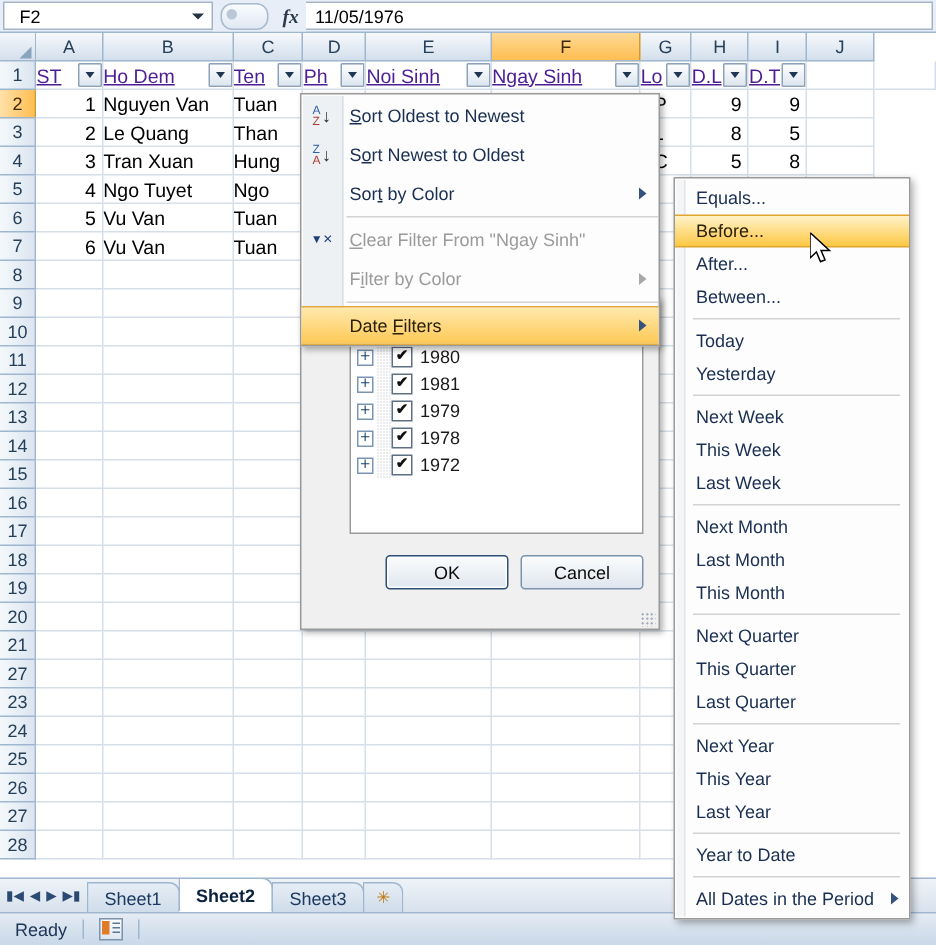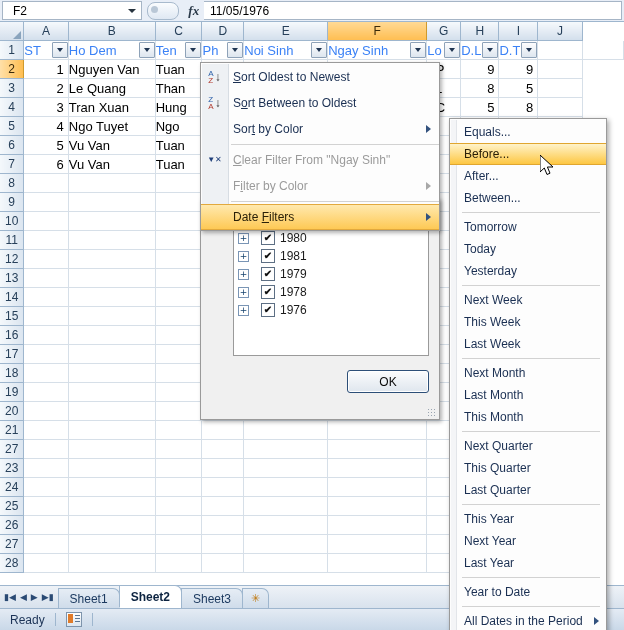--- a/index.html
+++ b/index.html
@@ -97,21 +97,21 @@
     height:18px;border-right:1px solid #d6dfe8;border-bottom:1px solid #d6dfe8;
     font-size:13px;color:#000;vertical-align:middle;
     white-space:nowrap;overflow:hidden;
     padding:0 2px;box-sizing:border-box;
   }
   td.cell.num{text-align:right;padding-right:4px;}
   td.cell.hdr{font-size:13px;}
 
   
   .hdrcellwrap{display:flex;align-items:center;height:18px;overflow:hidden;}
-  .hdrtext{flex:1;overflow:hidden;white-space:nowrap;font-size:13px;color:#3b82f6;}
+  .hdrtext{flex:1;overflow:hidden;white-space:nowrap;font-size:13px;color:#4c1d95;text-decoration:underline;}
   .fbtn{
     width:14px;height:14px;flex:0 0 14px;
     background:linear-gradient(#fdfdfe,#dde6ef);
     border:1px solid #8ea2b8;border-radius:1px;
     display:flex;align-items:center;justify-content:center;
     margin-left:1px;
   }
   .fbtn i{
     display:block;width:0;height:0;
     border-left:3px solid transparent;border-right:3px solid transparent;
@@ -779,21 +779,21 @@
   <div class="fm-item">
     <span class="ic">
       <span class="sorticon">
           <span class="lets">
             <span class="l1">Z</span>
             <span class="l2">A</span>
           </span>
           <span class="arr">↓</span>
         </span>
     </span>
-    <span>S<span class="u">o</span><span>rt Between to Oldest</span></span>
+    <span>S<span class="u">o</span><span>rt Newest to Oldest</span></span>
   </div>
 
   <div class="fm-item">
     <span class="ic"></span>
     <span>Sor<span class="u">t</span><span> by Color</span></span>
     <span class="fm-arrow"></span>
   </div>
 
   <div class="fm-sep"></div>
 
@@ -846,48 +846,46 @@
       <div class="litem">
         <span class="expander">+</span>
         <span class="dots"></span>
         <span class="chk">✔</span>
         <span>1978</span>
       </div>
       <div class="litem">
         <span class="expander">+</span>
         <span class="dots"></span>
         <span class="chk">✔</span>
-        <span>1976</span>
+        <span>1972</span>
       </div>
     </div>
   <div class="btnrow">
     <div class="xbtn def">OK</div>
+    <div class="xbtn">Cancel</div>
   </div>
   <div class="grip"></div>
 </div>
 
 <div id="date-submenu">
   <div class="sgutter"></div>
 <div class="sm-item">
       <span>Equals...</span>
     </div>
     <div class="sm-item hl">
       <span>Before...</span>
     </div>
     <div class="sm-item">
       <span>After...</span>
     </div>
     <div class="sm-item">
       <span>Between...</span>
     </div>
     <div class="sm-sep"></div>
     <div class="sm-item">
-      <span>Tomorrow</span>
-    </div>
-    <div class="sm-item">
       <span>Today</span>
     </div>
     <div class="sm-item">
       <span>Yesterday</span>
     </div>
     <div class="sm-sep"></div>
     <div class="sm-item">
       <span>Next Week</span>
     </div>
     <div class="sm-item">
@@ -911,24 +909,24 @@
       <span>Next Quarter</span>
     </div>
     <div class="sm-item">
       <span>This Quarter</span>
     </div>
     <div class="sm-item">
       <span>Last Quarter</span>
     </div>
     <div class="sm-sep"></div>
     <div class="sm-item">
+      <span>Next Year</span>
+    </div>
+    <div class="sm-item">
       <span>This Year</span>
-    </div>
-    <div class="sm-item">
-      <span>Next Year</span>
     </div>
     <div class="sm-item">
       <span>Last Year</span>
     </div>
     <div class="sm-sep"></div>
     <div class="sm-item">
       <span>Year to Date</span>
     </div>
     <div class="sm-sep"></div>
     <div class="sm-item">

